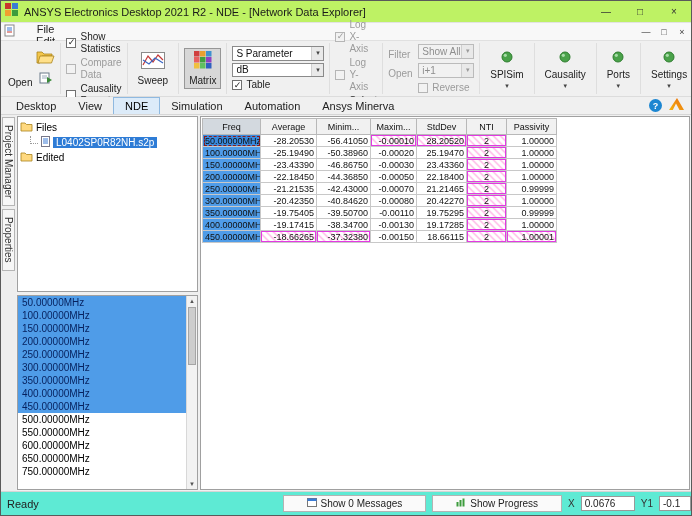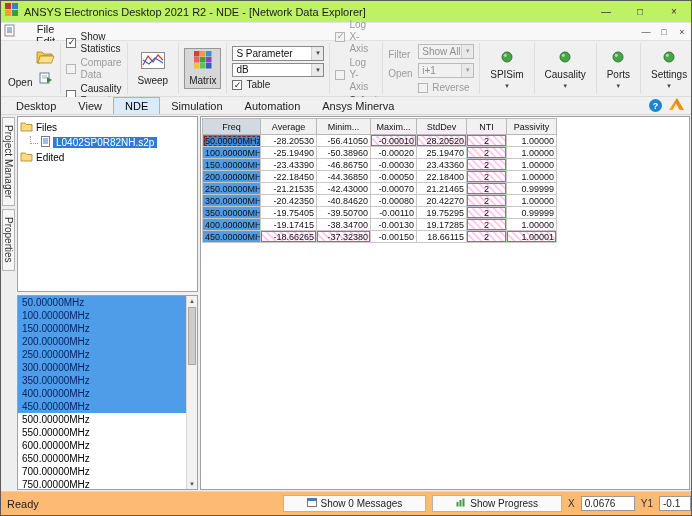--- a/index.html
+++ b/index.html
@@ -104,21 +104,21 @@
   td.freq.focus { background:#3a8ade; outline:1px dashed #8a1b1b; outline-offset:-2px; }
   td.num { text-align:right; }
   td.nti { text-align:center; }
   td.hatch { background-image:repeating-linear-gradient(45deg, rgba(255,120,210,0.55) 0 1.5px, rgba(255,255,255,0) 1.5px 5px);
              box-shadow:inset 0 0 0 1px #e23ae2; }
   table.stats col.c0{width:58px} table.stats col.c1{width:56px} table.stats col.c2{width:54px}
   table.stats col.c3{width:46px} table.stats col.c4{width:50px} table.stats col.c5{width:40px}
   table.stats col.c6{width:50px}
 
   
-  .statusbar { height:24px; flex:0 0 auto; background:#fdba74; border-top:1px solid #d5d5d5;
+  .statusbar { height:24px; flex:0 0 auto; background:#5eead4; border-top:1px solid #d5d5d5;
                display:flex; align-items:center; padding:0 6px; gap:16px; overflow:hidden; }
   .status-ready { font-size:11px; color:#222; }
   .sb-right { margin-left:auto; display:flex; align-items:center; gap:6px; }
   .sbtn { display:flex; align-items:center; gap:4px; border:1px solid #b3b3b3; background:#fafafa;
           height:17px; padding:0 23px; font-size:10px; color:#222; white-space:nowrap; }
   .slabel { font-size:10px; color:#333; }
   .sfield { height:15px; border:1px solid #999; background:#fff; font-size:10px; color:#222;
             display:flex; align-items:center; padding:0 3px; white-space:nowrap; overflow:hidden; }
   .sfield.x { width:54px; }
   .sfield.y { width:32px; margin-right:-6px; }
@@ -392,21 +392,20 @@
             <div class="freq-item sel">200.00000MHz</div>
             <div class="freq-item sel">250.00000MHz</div>
             <div class="freq-item sel">300.00000MHz</div>
             <div class="freq-item sel">350.00000MHz</div>
             <div class="freq-item sel">400.00000MHz</div>
             <div class="freq-item sel">450.00000MHz</div>
             <div class="freq-item">500.00000MHz</div>
             <div class="freq-item">550.00000MHz</div>
             <div class="freq-item">600.00000MHz</div>
             <div class="freq-item">650.00000MHz</div>
-            <div class="freq-item">700.00000MHz</div>
             <div class="freq-item">750.00000MHz</div>
           </div>
         <div class="vscroll">
           <span class="varrow">▲</span>
           <span class="vthumb"></span>
           <span class="varrow down">▼</span>
         </div>
       </div>
     </div>
 

